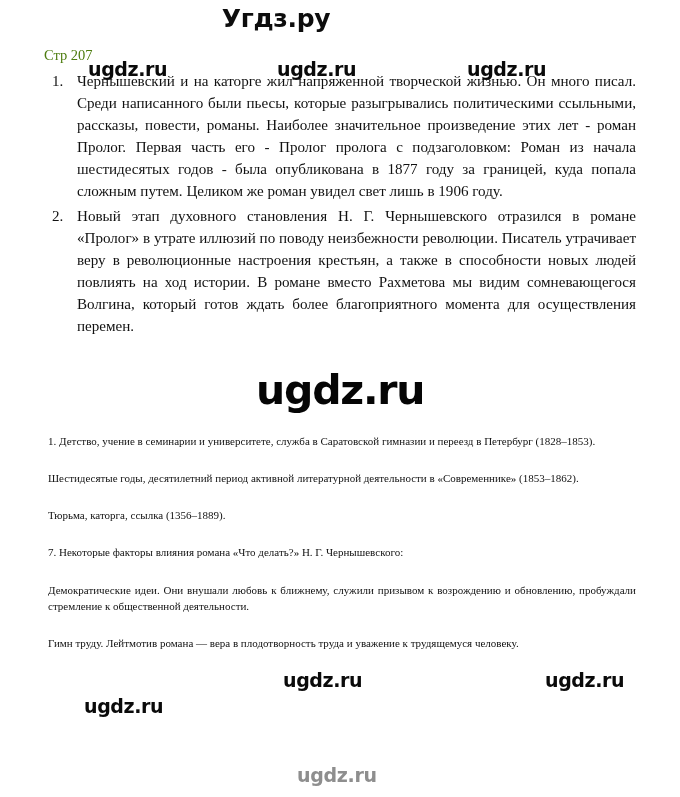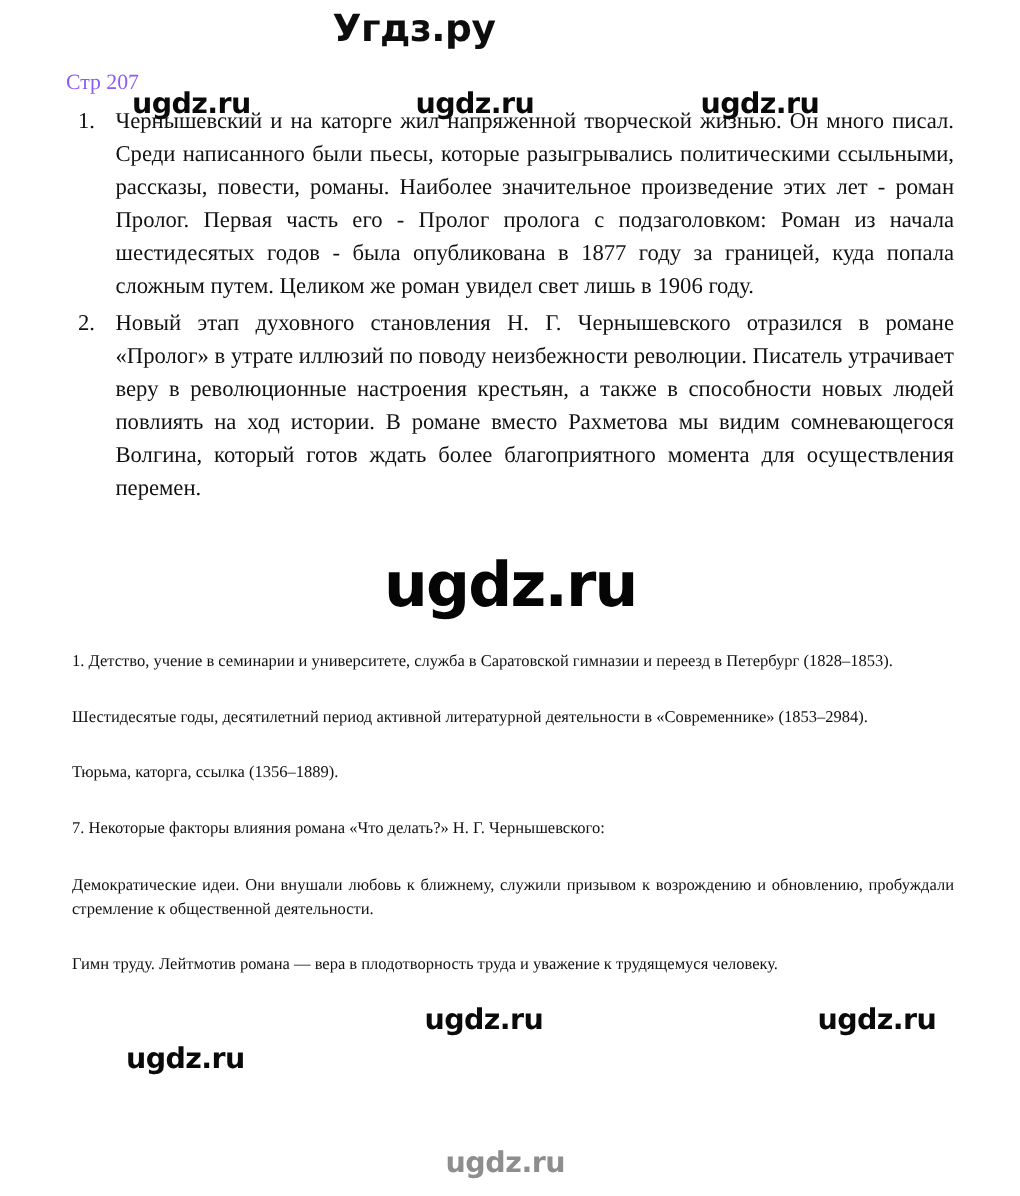--- a/index.html
+++ b/index.html
@@ -36,21 +36,21 @@
     position: absolute;
     top: 48px;
     left: 44px;
     width: 592px;
   }
 
   .page-ref {
     font-size: 14.5px;
     line-height: 1.1;
     margin: 0 0 6px 0;
-    color: #8b5cf6;
+    color: #4d7c0f;
   }
 
   
   ol.main-list {
     list-style: none;
     margin: 0;
     padding: 0;
   }
   ol.main-list > li {
     position: relative;
@@ -142,21 +142,21 @@
       <span>Новый этап духовного становления Н. Г. Чернышевского отразился в романе «Пролог» в утрате иллюзий по поводу неизбежности революции. Писатель утрачивает веру в революционные настроения крестьян, а также в способности новых людей повлиять на ход истории. В романе вместо Рахметова мы видим сомневающегося Волгина, который готов ждать более благоприятного момента для осуществления перемен.</span>
     </li>
   </ol>
 
 </div>
 
 <div class="wm wm-lg" style="left:256px; top:370px;">ugdz.ru</div>
 
 <div class="lower">
   <p class="tight">1. Детство, учение в семинарии и университете, служба в Саратовской гимназии и переезд в Петербург (1828–1853).</p>
-  <p class="tight">Шестидесятые годы, десятилетний период активной литературной деятельности в «Современнике» (1853–2984).</p>
+  <p class="tight">Шестидесятые годы, десятилетний период активной литературной деятельности в «Современнике» (1853–1862).</p>
   <p class="tight">Тюрьма, каторга, ссылка (1356–1889).</p>
   <p class="tight">7. Некоторые факторы влияния романа «Что делать?» Н. Г. Чернышевского:</p>
   <p class="tight">Демократические идеи. Они внушали любовь к ближнему, служили призывом к возрождению и обновлению, пробуждали стремление к общественной деятельности.</p>
   <p>Гимн труду. Лейтмотив романа — вера в плодотворность труда и уважение к трудящемуся человеку.</p>
 </div>
 
 <div class="wm wm-sm" style="left:283px; top:671px;">ugdz.ru</div>
 <div class="wm wm-sm" style="left:545px; top:671px;">ugdz.ru</div>
 <div class="wm wm-sm" style="left:84px;  top:697px;">ugdz.ru</div>
 

